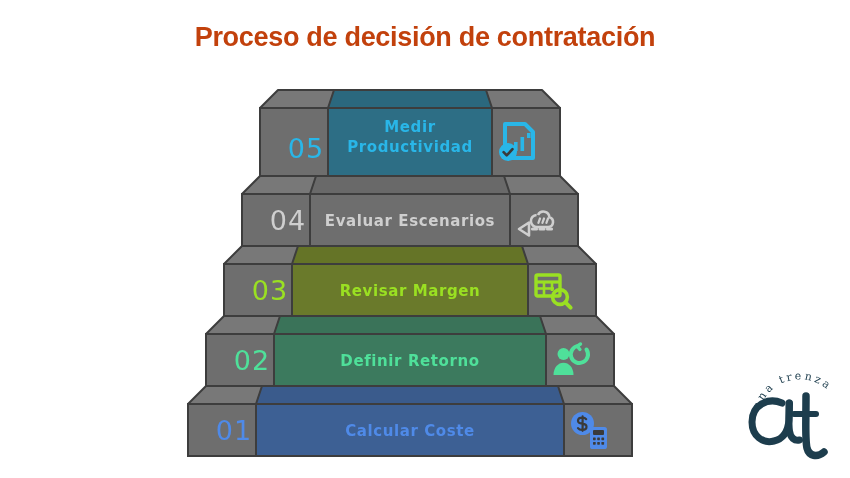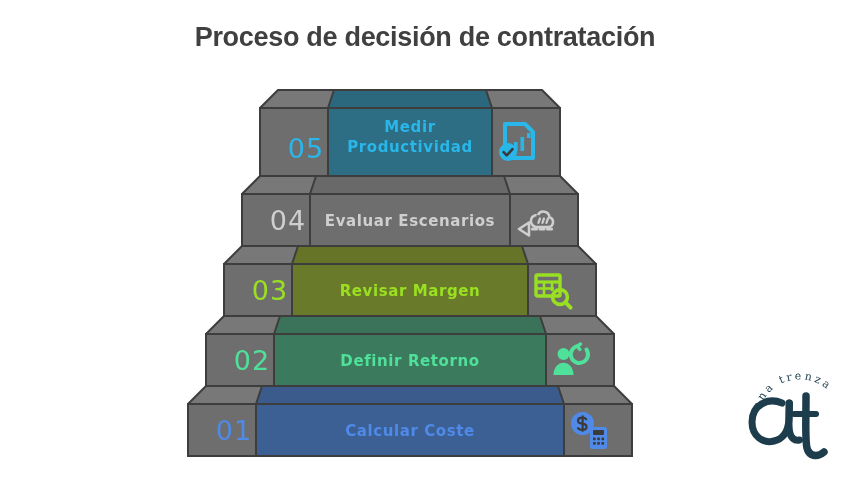--- a/index.html
+++ b/index.html
@@ -10,21 +10,21 @@
     overflow:hidden;
     position:relative;
   }
   #page-title{
     position:absolute;
     top:22px;left:0;width:850px;
     text-align:center;
     font-family:"Liberation Sans",sans-serif;
     font-size:27px;
     font-weight:bold;
-    color:#404040;
+    color:#c2410c;
     letter-spacing:-0.3px;
   }
   #stairs{
     position:absolute;
     left:0;top:0;width:850px;height:446px;
   }
   #stairs svg{display:block;}
   .step-number{
     font-family:"DejaVu Sans",sans-serif;
     font-size:27px;

